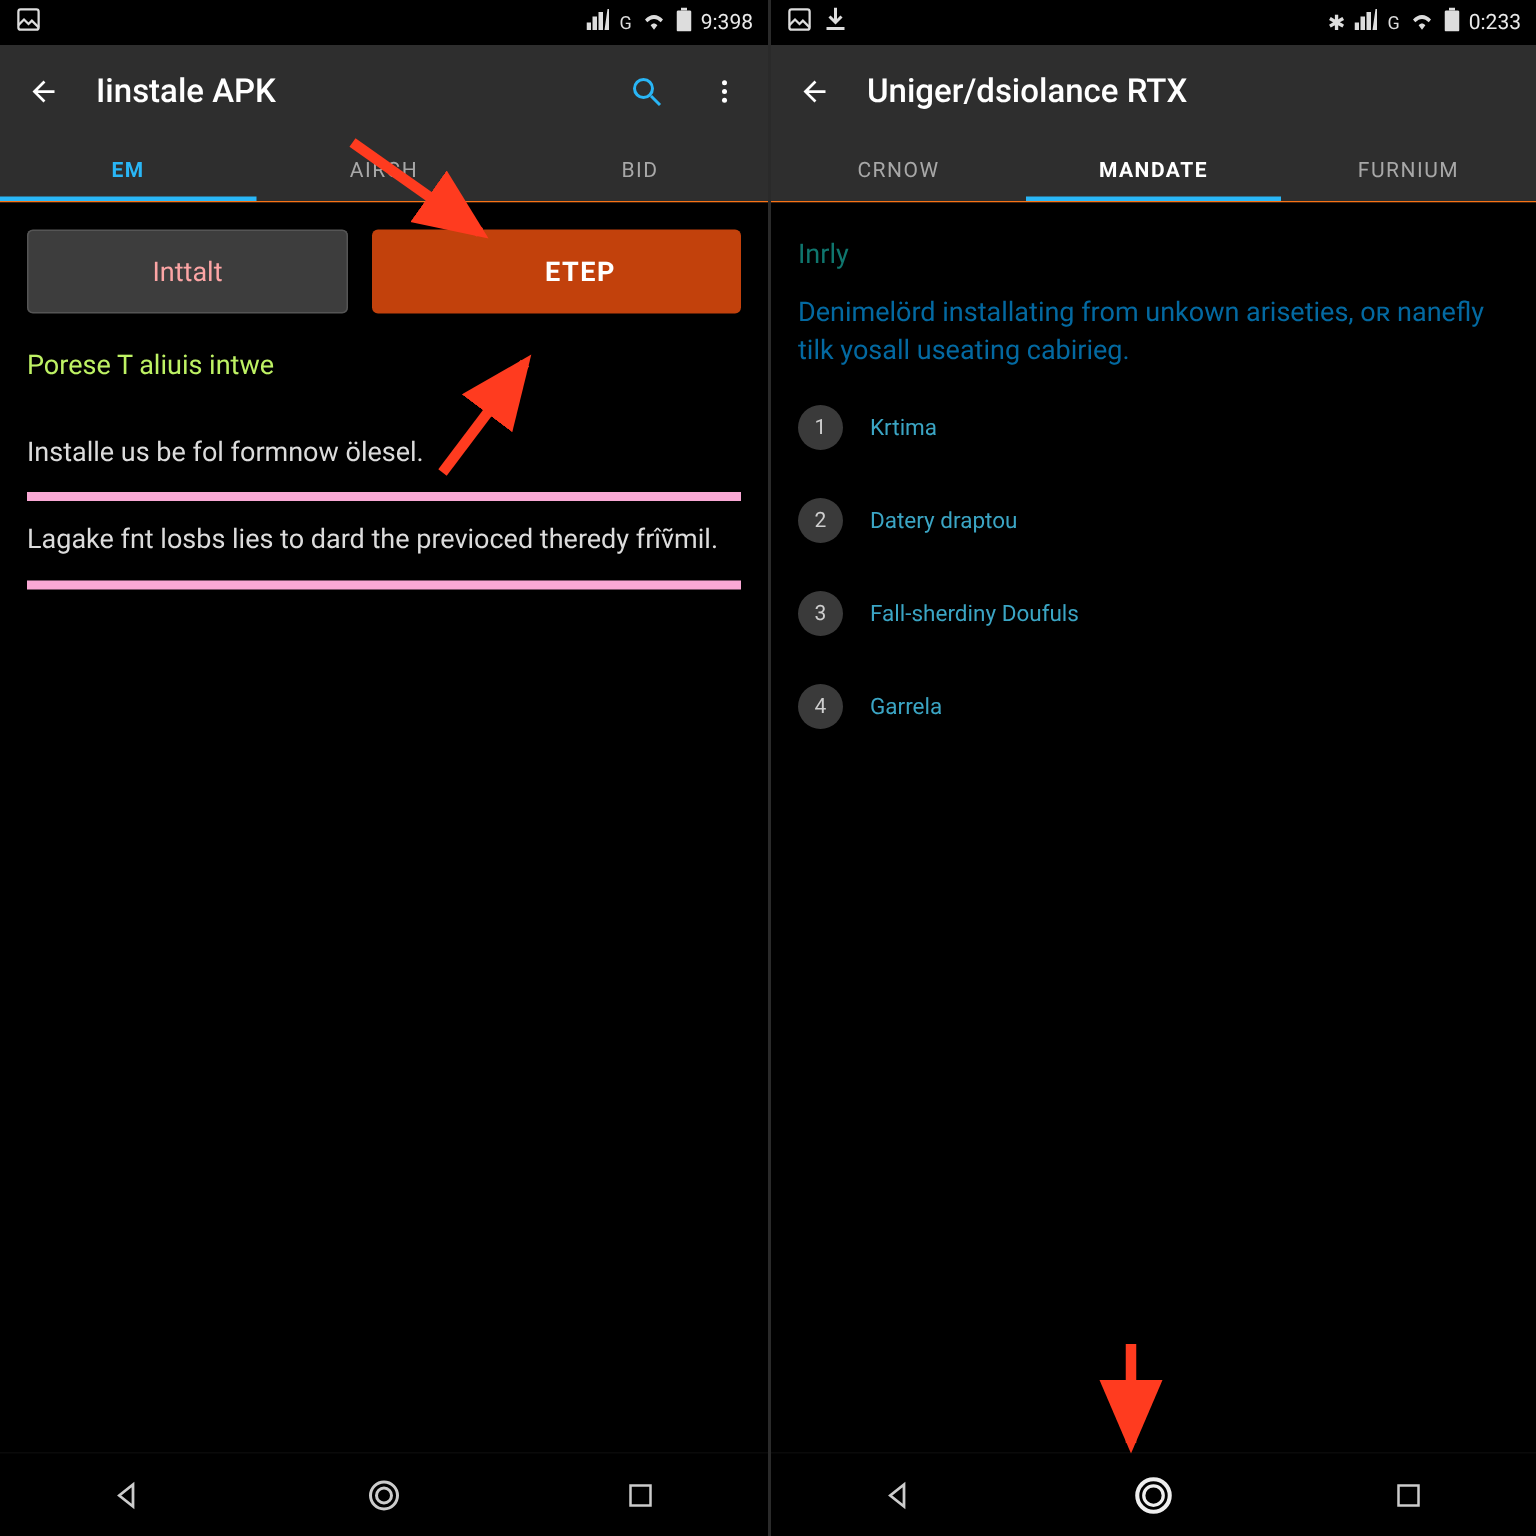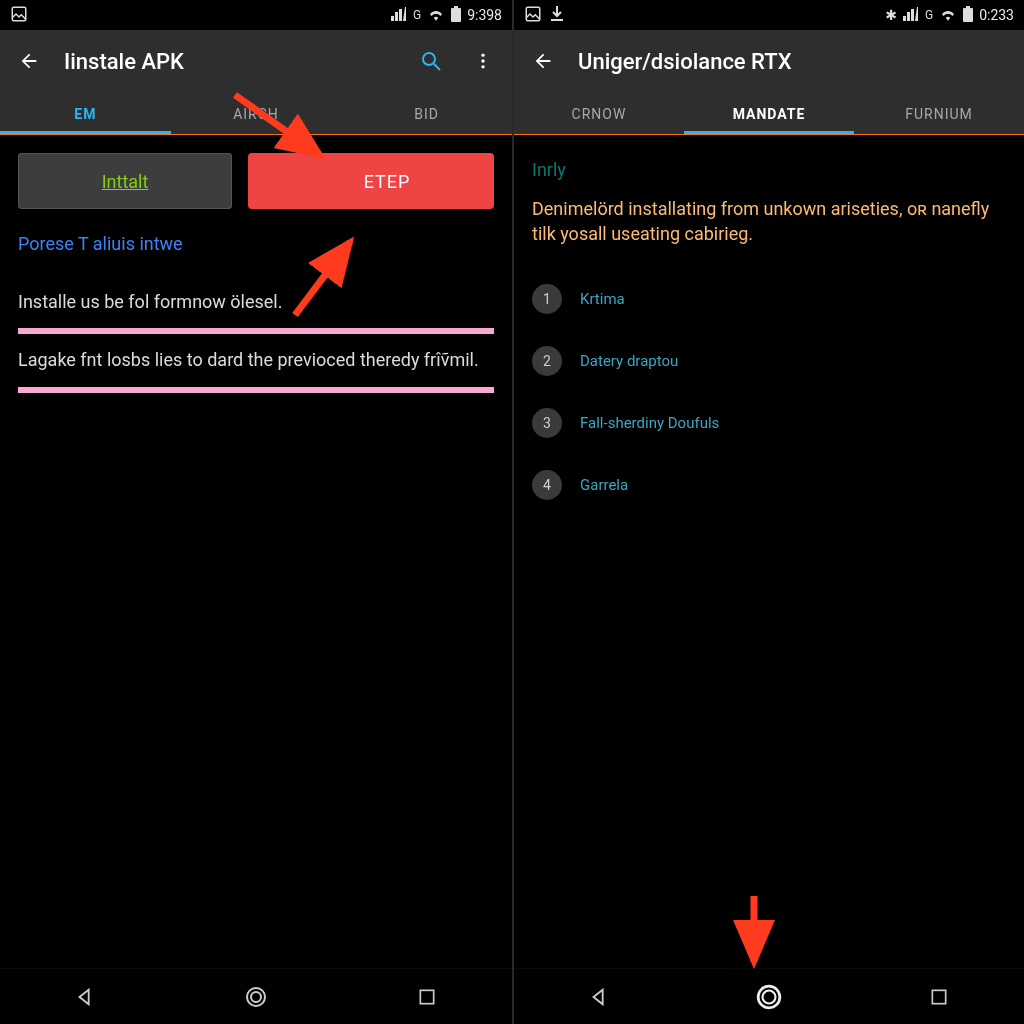--- a/index.html
+++ b/index.html
@@ -97,46 +97,46 @@
 }
 .btnrow .btn {
   flex: 1;
   height: 56px;
   border-radius: 4px;
   display: flex;
   align-items: center;
   justify-content: center;
   font-size: 18px;
 }
-.btn.secondary { background: #3d3d3d; color: #84cc16; box-shadow: inset 0 0 0 1px #555; text-decoration: underline; }
-.btn.primary { background: #ef4444; color: #fff; font-weight: 400; letter-spacing: 1px; padding-left: 32px; }
+.btn.secondary { background: #3d3d3d; color: #fca5a5; box-shadow: inset 0 0 0 1px #555; }
+.btn.primary { background: #c2410c; color: #fff; font-weight: 700; letter-spacing: 1px; padding-left: 32px; }
 
 .linkline {
-  color: #3b82f6;
+  color: #bef264;
   font-size: 18px;
   margin-bottom: 22px;
 }
 .para {
   color: #dcdcdc;
   font-size: 18px;
   line-height: 1.35;
   padding: 14px 0;
   border-bottom: 6px solid #f9a8d4;
 }
 
 .section-head {
   color: #0f766e;
   font-size: 18px;
   margin: 24px 0 16px 0;
 }
 .desc {
-  color: #fdba74;
+  color: #0369a1;
   font-size: 18px;
   line-height: 1.4;
-  margin-bottom: 38px;
+  margin-bottom: 24px;
 }
 .steplist { list-style: none; }
 .steplist li {
   display: flex;
   align-items: center;
   gap: 18px;
   margin-bottom: 32px;
 }
 .stepnum {
   width: 30px; height: 30px;

